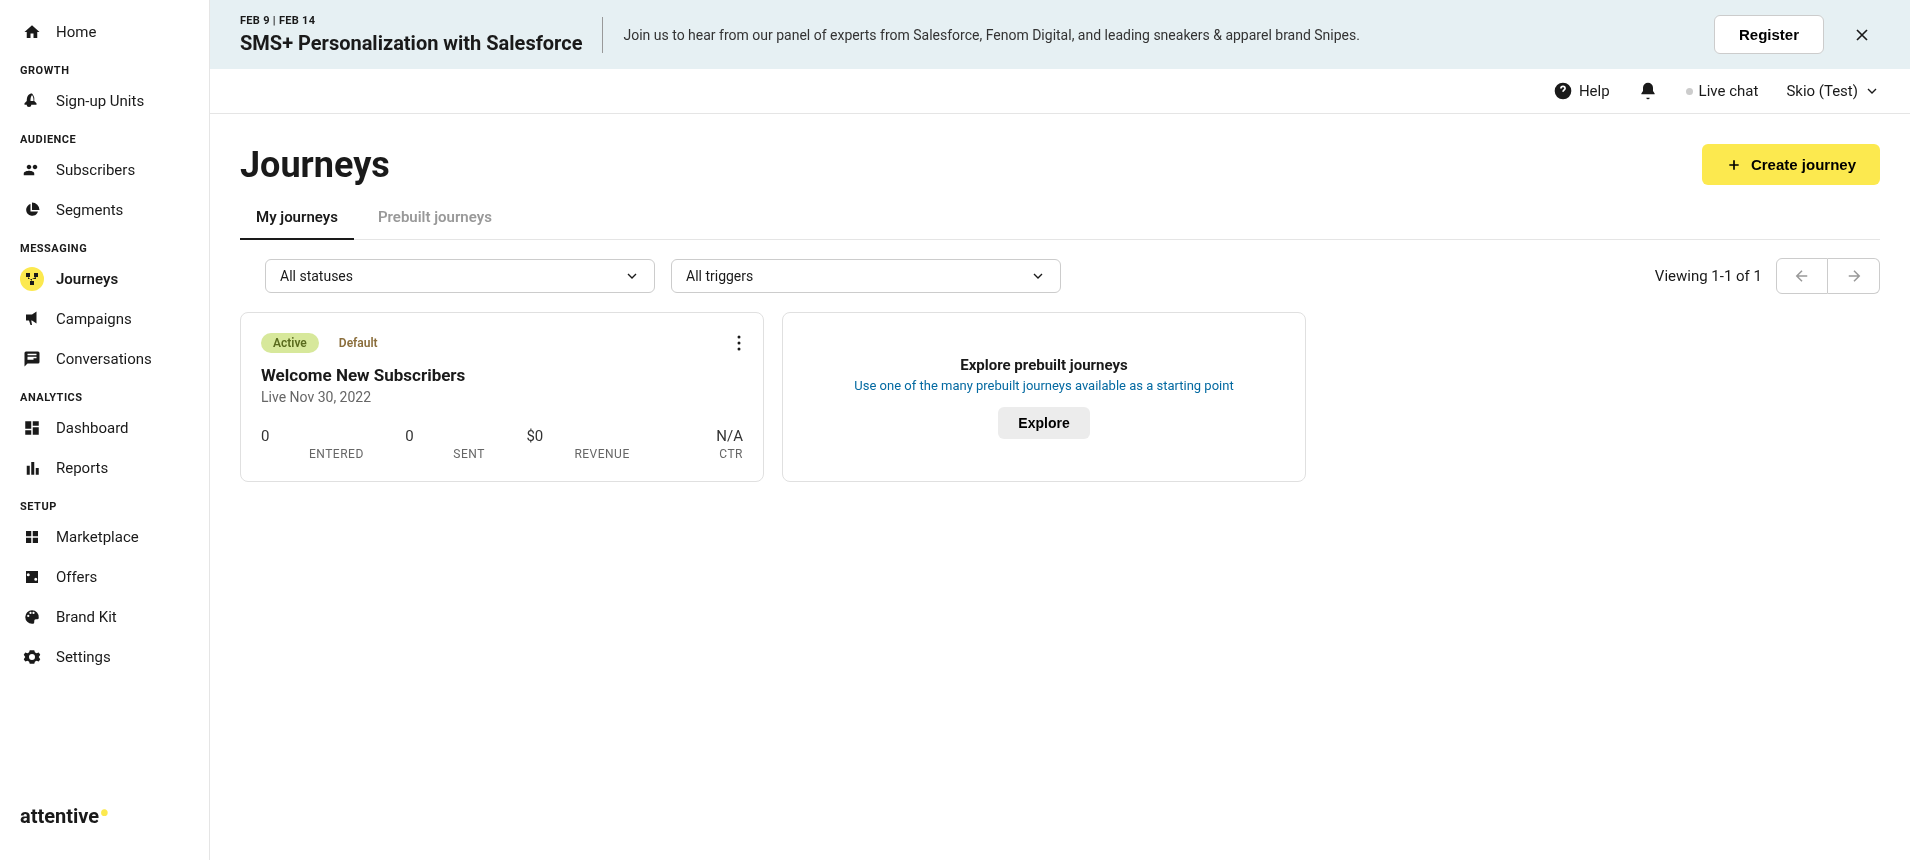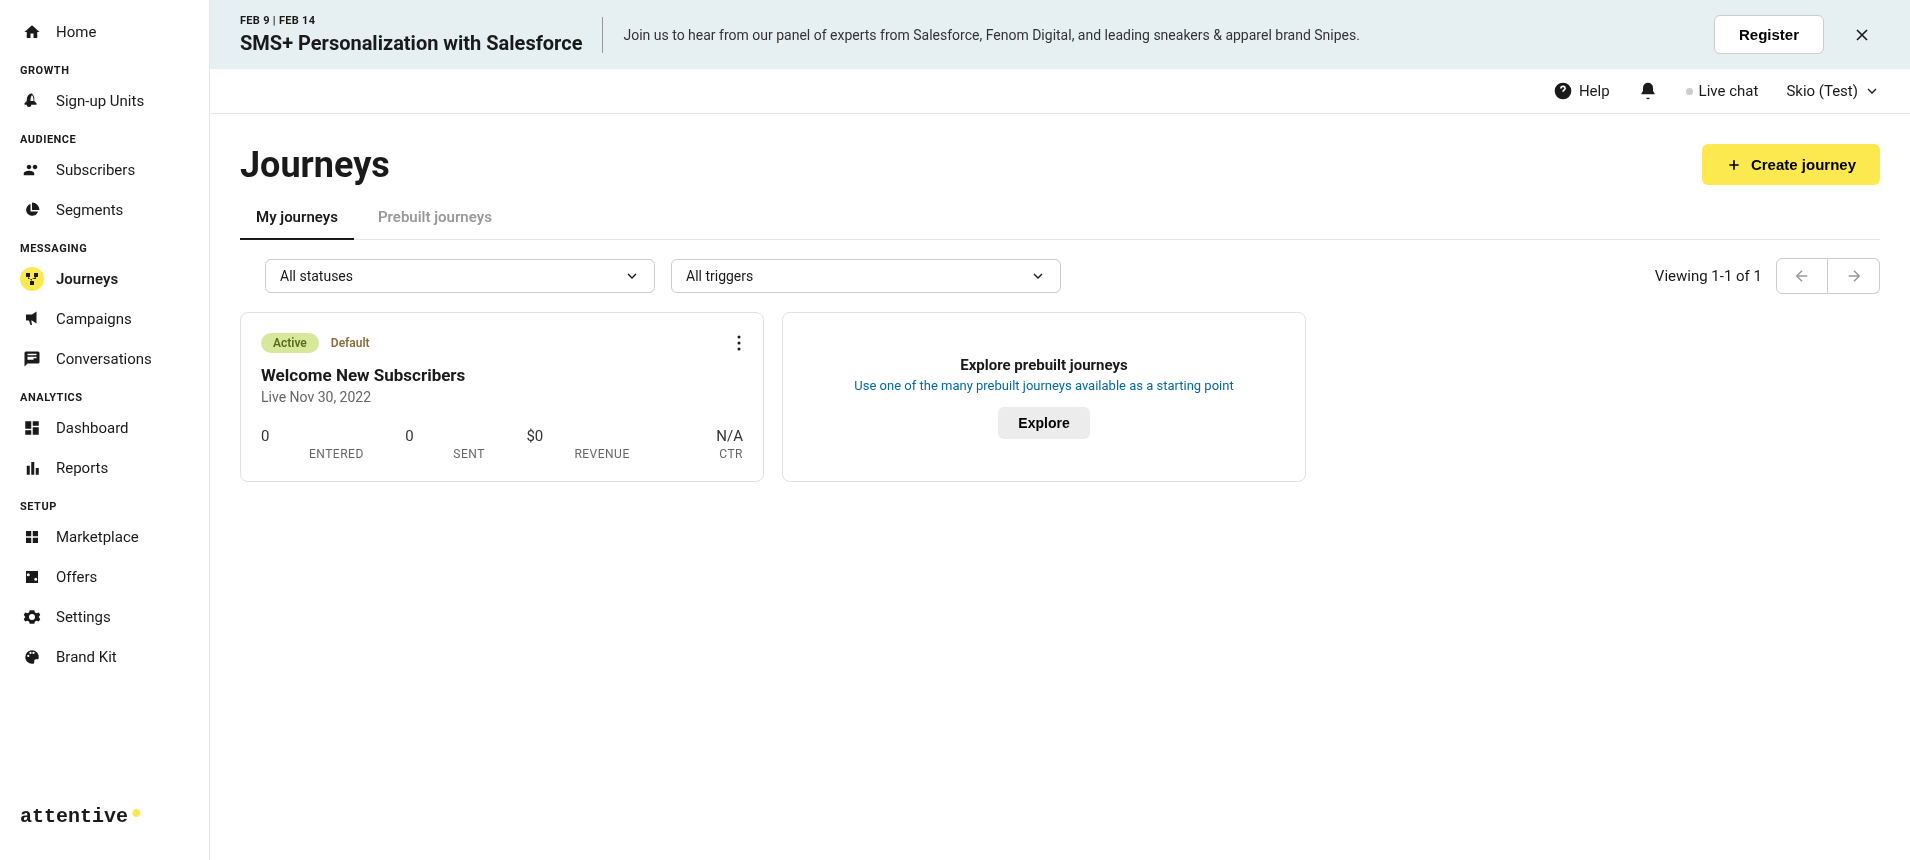--- a/index.html
+++ b/index.html
@@ -52,21 +52,20 @@
       font-weight: 700;
       font-size: 11px;
       letter-spacing: 0.5px;
       color: #1a1a1a;
     }
     .sidebar-footer {
       margin-top: auto;
       padding: 20px;
       font-size: 20px;
       font-weight: 700;
-      font-family: Liberation Mono, monospace;
     }
     .attentive-logo {
       display: flex;
       align-items: baseline;
     }
     .attentive-dot {
       color: #fce94f;
       font-size: 28px;
       line-height: 0;
     }
@@ -249,20 +248,21 @@
       background: #fff;
     }
     .card-header {
       display: flex;
       align-items: center;
       justify-content: space-between;
       margin-bottom: 12px;
     }
     .badges {
       display: flex;
+      gap: 8px;
       align-items: flex-end;
     }
     .badge {
       padding: 3px 12px;
       border-radius: 12px;
       font-size: 12px;
       font-weight: 600;
     }
     .badge.active {
       background: #d7e89b;
@@ -429,32 +429,32 @@
     <span class="sidebar-icon">
       <svg width="18" height="18" viewBox="0 0 24 24" fill="currentColor">
           <path d="M4 4h16v16H4zm3 3a2 2 0 100 4 2 2 0 000-4zm10 6a2 2 0 100 4 2 2 0 000-4zM7 17L17 7"></path>
         </svg>
     </span>
     <span class="sidebar-label">Offers</span>
   </div>
   <div class="sidebar-item">
     <span class="sidebar-icon">
       <svg width="18" height="18" viewBox="0 0 24 24" fill="currentColor">
+          <path d="M12 3a9 9 0 000 18h1a2 2 0 002-2v-2a2 2 0 012-2h2a2 2 0 002-2 9 9 0 00-9-10zM7 12a1.5 1.5 0 110-3 1.5 1.5 0 010 3zm3-4a1.5 1.5 0 110-3 1.5 1.5 0 010 3zm4 0a1.5 1.5 0 110-3 1.5 1.5 0 010 3z"></path>
+        </svg>
+    </span>
+    <span class="sidebar-label">Brand Kit</span>
+  </div>
+  <div class="sidebar-item">
+    <span class="sidebar-icon">
+      <svg width="18" height="18" viewBox="0 0 24 24" fill="currentColor">
           <path d="M12 8a4 4 0 100 8 4 4 0 000-8zm9 4l2 3-2 3-3-1a8 8 0 01-2 1l-1 3h-6l-1-3a8 8 0 01-2-1l-3 1-2-3 2-3-2-3 2-3 3 1a8 8 0 012-1l1-3h6l1 3a8 8 0 012 1l3-1 2 3z"></path>
         </svg>
     </span>
     <span class="sidebar-label">Settings</span>
-  </div>
-  <div class="sidebar-item">
-    <span class="sidebar-icon">
-      <svg width="18" height="18" viewBox="0 0 24 24" fill="currentColor">
-          <path d="M12 3a9 9 0 000 18h1a2 2 0 002-2v-2a2 2 0 012-2h2a2 2 0 002-2 9 9 0 00-9-10zM7 12a1.5 1.5 0 110-3 1.5 1.5 0 010 3zm3-4a1.5 1.5 0 110-3 1.5 1.5 0 010 3zm4 0a1.5 1.5 0 110-3 1.5 1.5 0 010 3z"></path>
-        </svg>
-    </span>
-    <span class="sidebar-label">Brand Kit</span>
   </div>
 
   <div class="sidebar-footer">
     <span class="attentive-logo">
       <span>attentive</span>
       <span class="attentive-dot">•</span>
     </span>
   </div>
 </nav>
 

